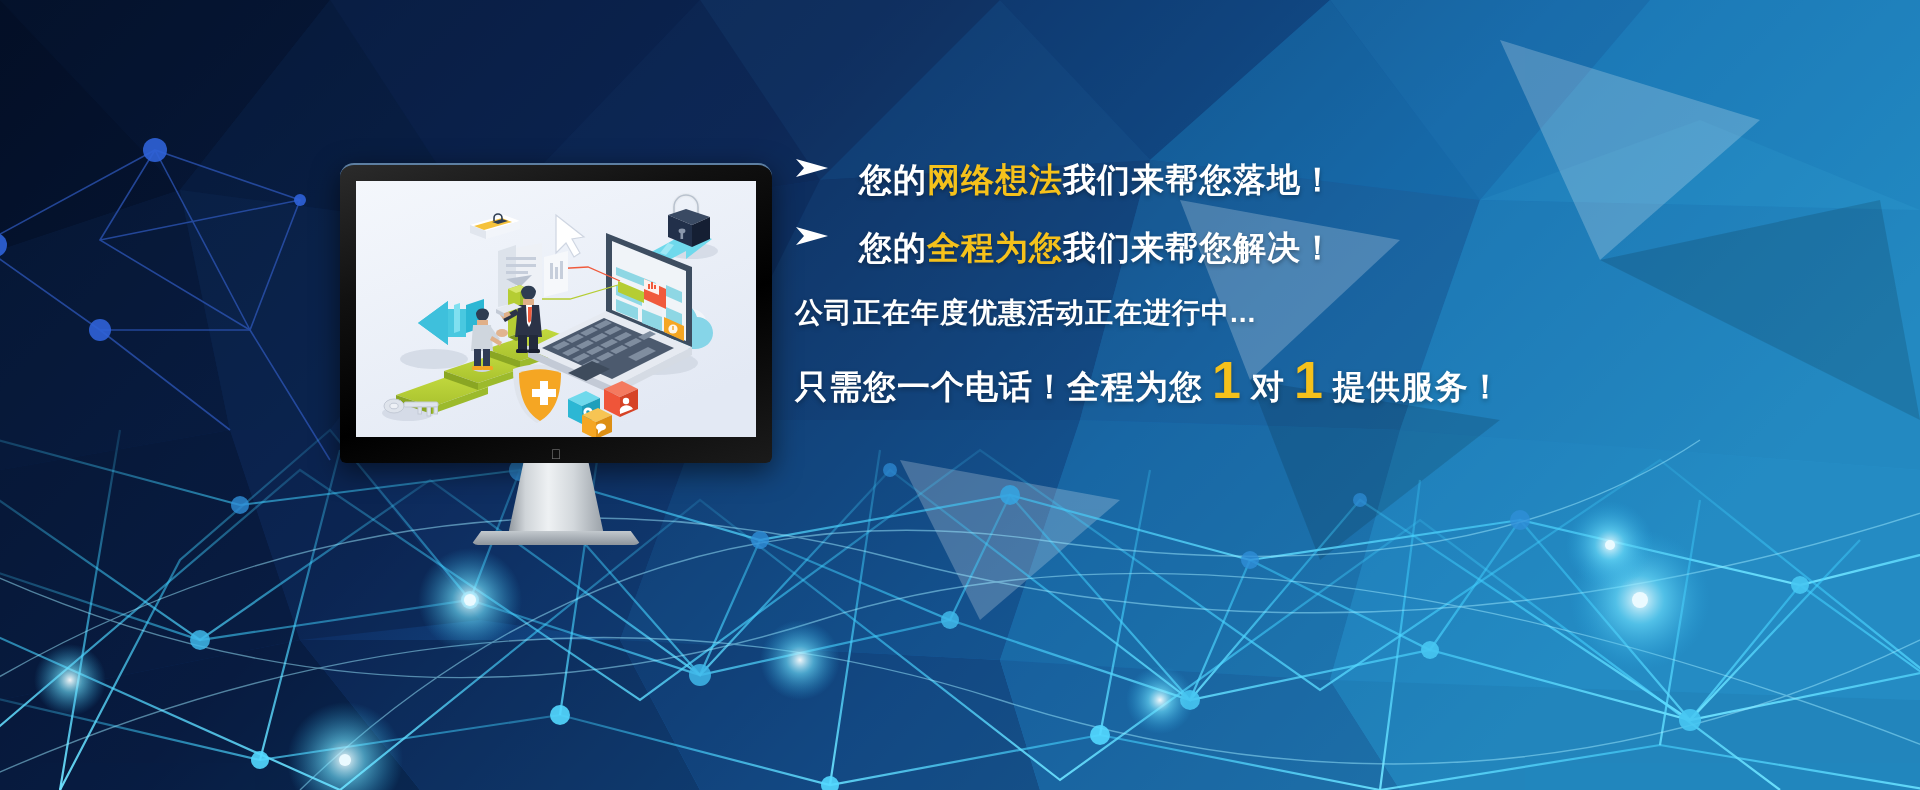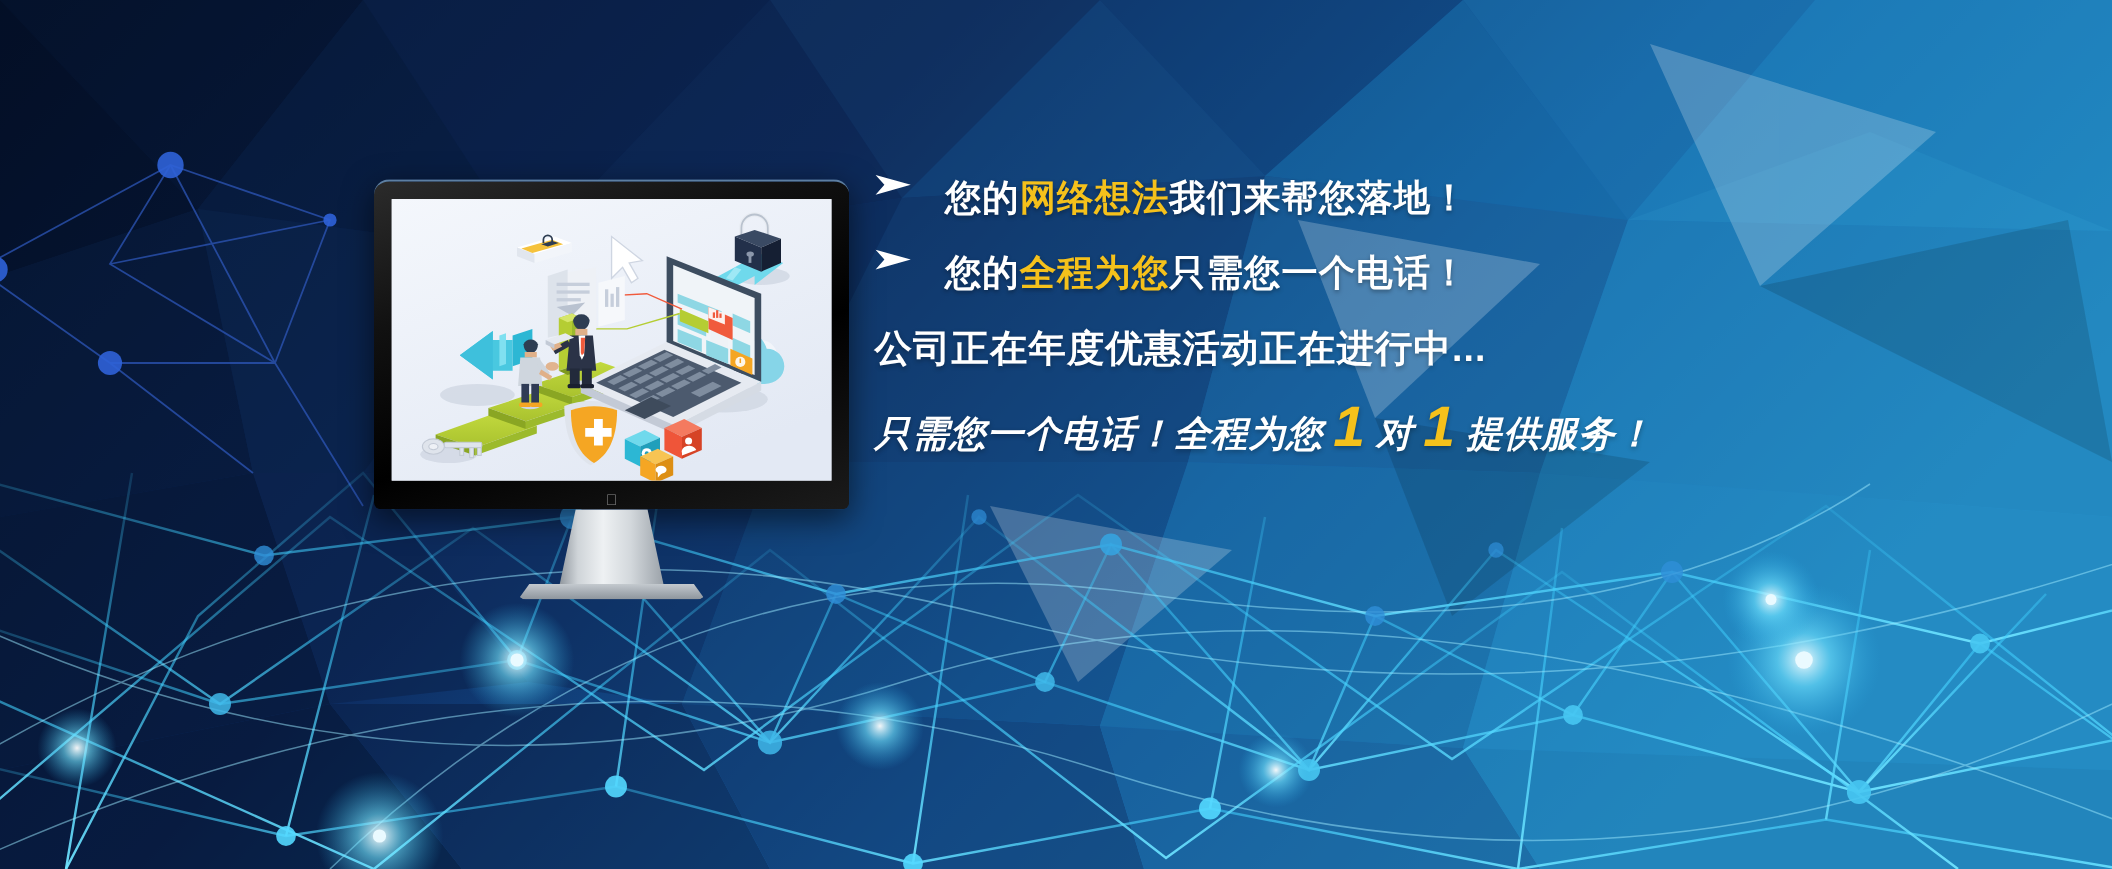--- a/index.html
+++ b/index.html
@@ -99,36 +99,35 @@
     font-size: 33px;
     font-weight: bold;
     letter-spacing: 1px;
     white-space: nowrap;
     text-shadow: 0 2px 4px rgba(0,0,0,.35);
   }
   .hl { color:#f5c11b; }
 
   .line-promo {
     margin-top: 24px;
-    font-size: 34px;
+    font-size: 28px;
     font-weight: bold;
     letter-spacing: 1px;
     white-space: nowrap;
     text-shadow: 0 2px 5px rgba(0,0,0,.32);
   }
   .line-call {
     margin-top: 28px;
     font-size: 33px;
     font-weight: bold;
     letter-spacing: 1px;
     white-space: nowrap;
     display:flex;
     align-items: baseline;
     text-shadow: 0 2px 5px rgba(0,0,0,.32);
-    font-style: italic;
   }
   .big-one {
     color:#f5c11b;
     font-size: 52px;
     font-weight: bold;
     line-height: 0.8;
     padding: 0 9px;
     font-family: "Liberation Sans", "DejaVu Sans", sans-serif;
   }
 </style>
@@ -539,21 +538,21 @@
       </span>
       <span class="b-text"><span>您的</span><span class="hl">网络想法</span><span>我们来帮您落地！</span></span>
     </div>
 
     <div class="bullet-row">
       <span class="arrow-icon">
         <svg width="34" height="20" viewBox="0 0 34 20" xmlns="http://www.w3.org/2000/svg">
           <path d="M1,1 L33,10 L1,19 L9,10 Z" fill="#ffffff"></path>
         </svg>
       </span>
-      <span class="b-text"><span>您的</span><span class="hl">全程为您</span><span>只需您一个电话！</span></span>
+      <span class="b-text"><span>您的</span><span class="hl">全程为您</span><span>我们来帮您解决！</span></span>
     </div>
 
 
     <div class="line-promo">公司正在年度优惠活动正在进行中...</div>
 
     <div class="line-call">
       <span>只需您一个电话！全程为您</span>
       <span class="big-one">1</span>
       <span>对</span>
       <span class="big-one">1</span>

